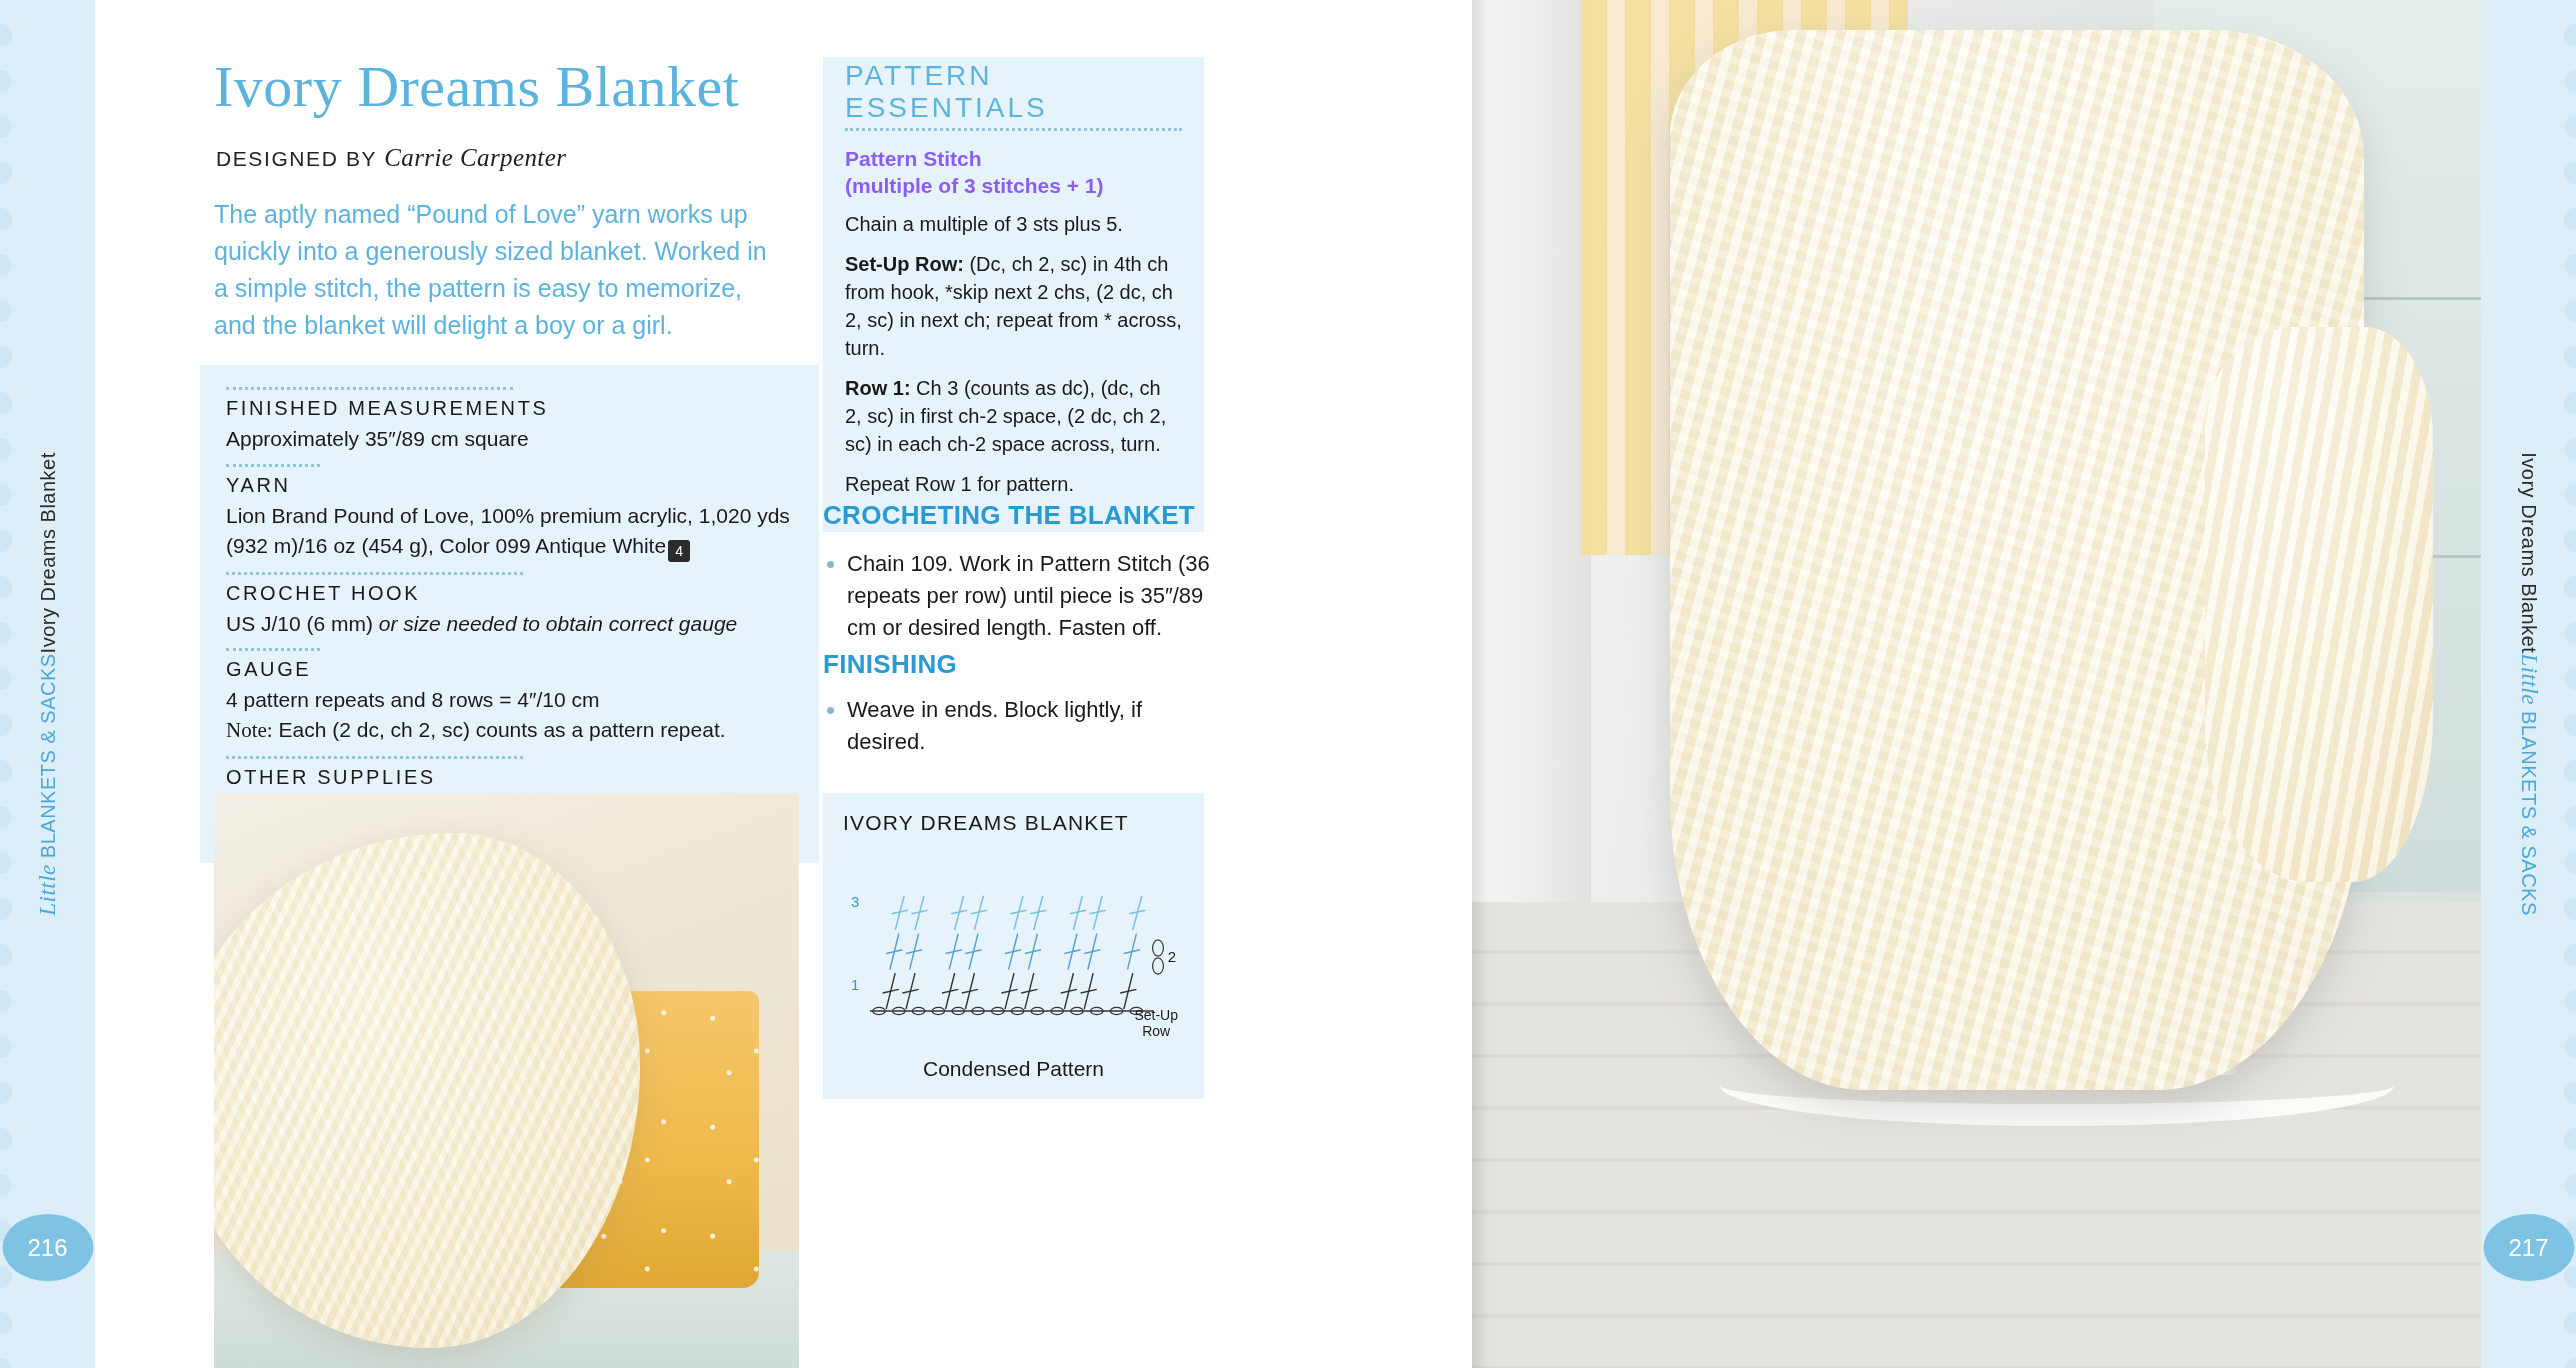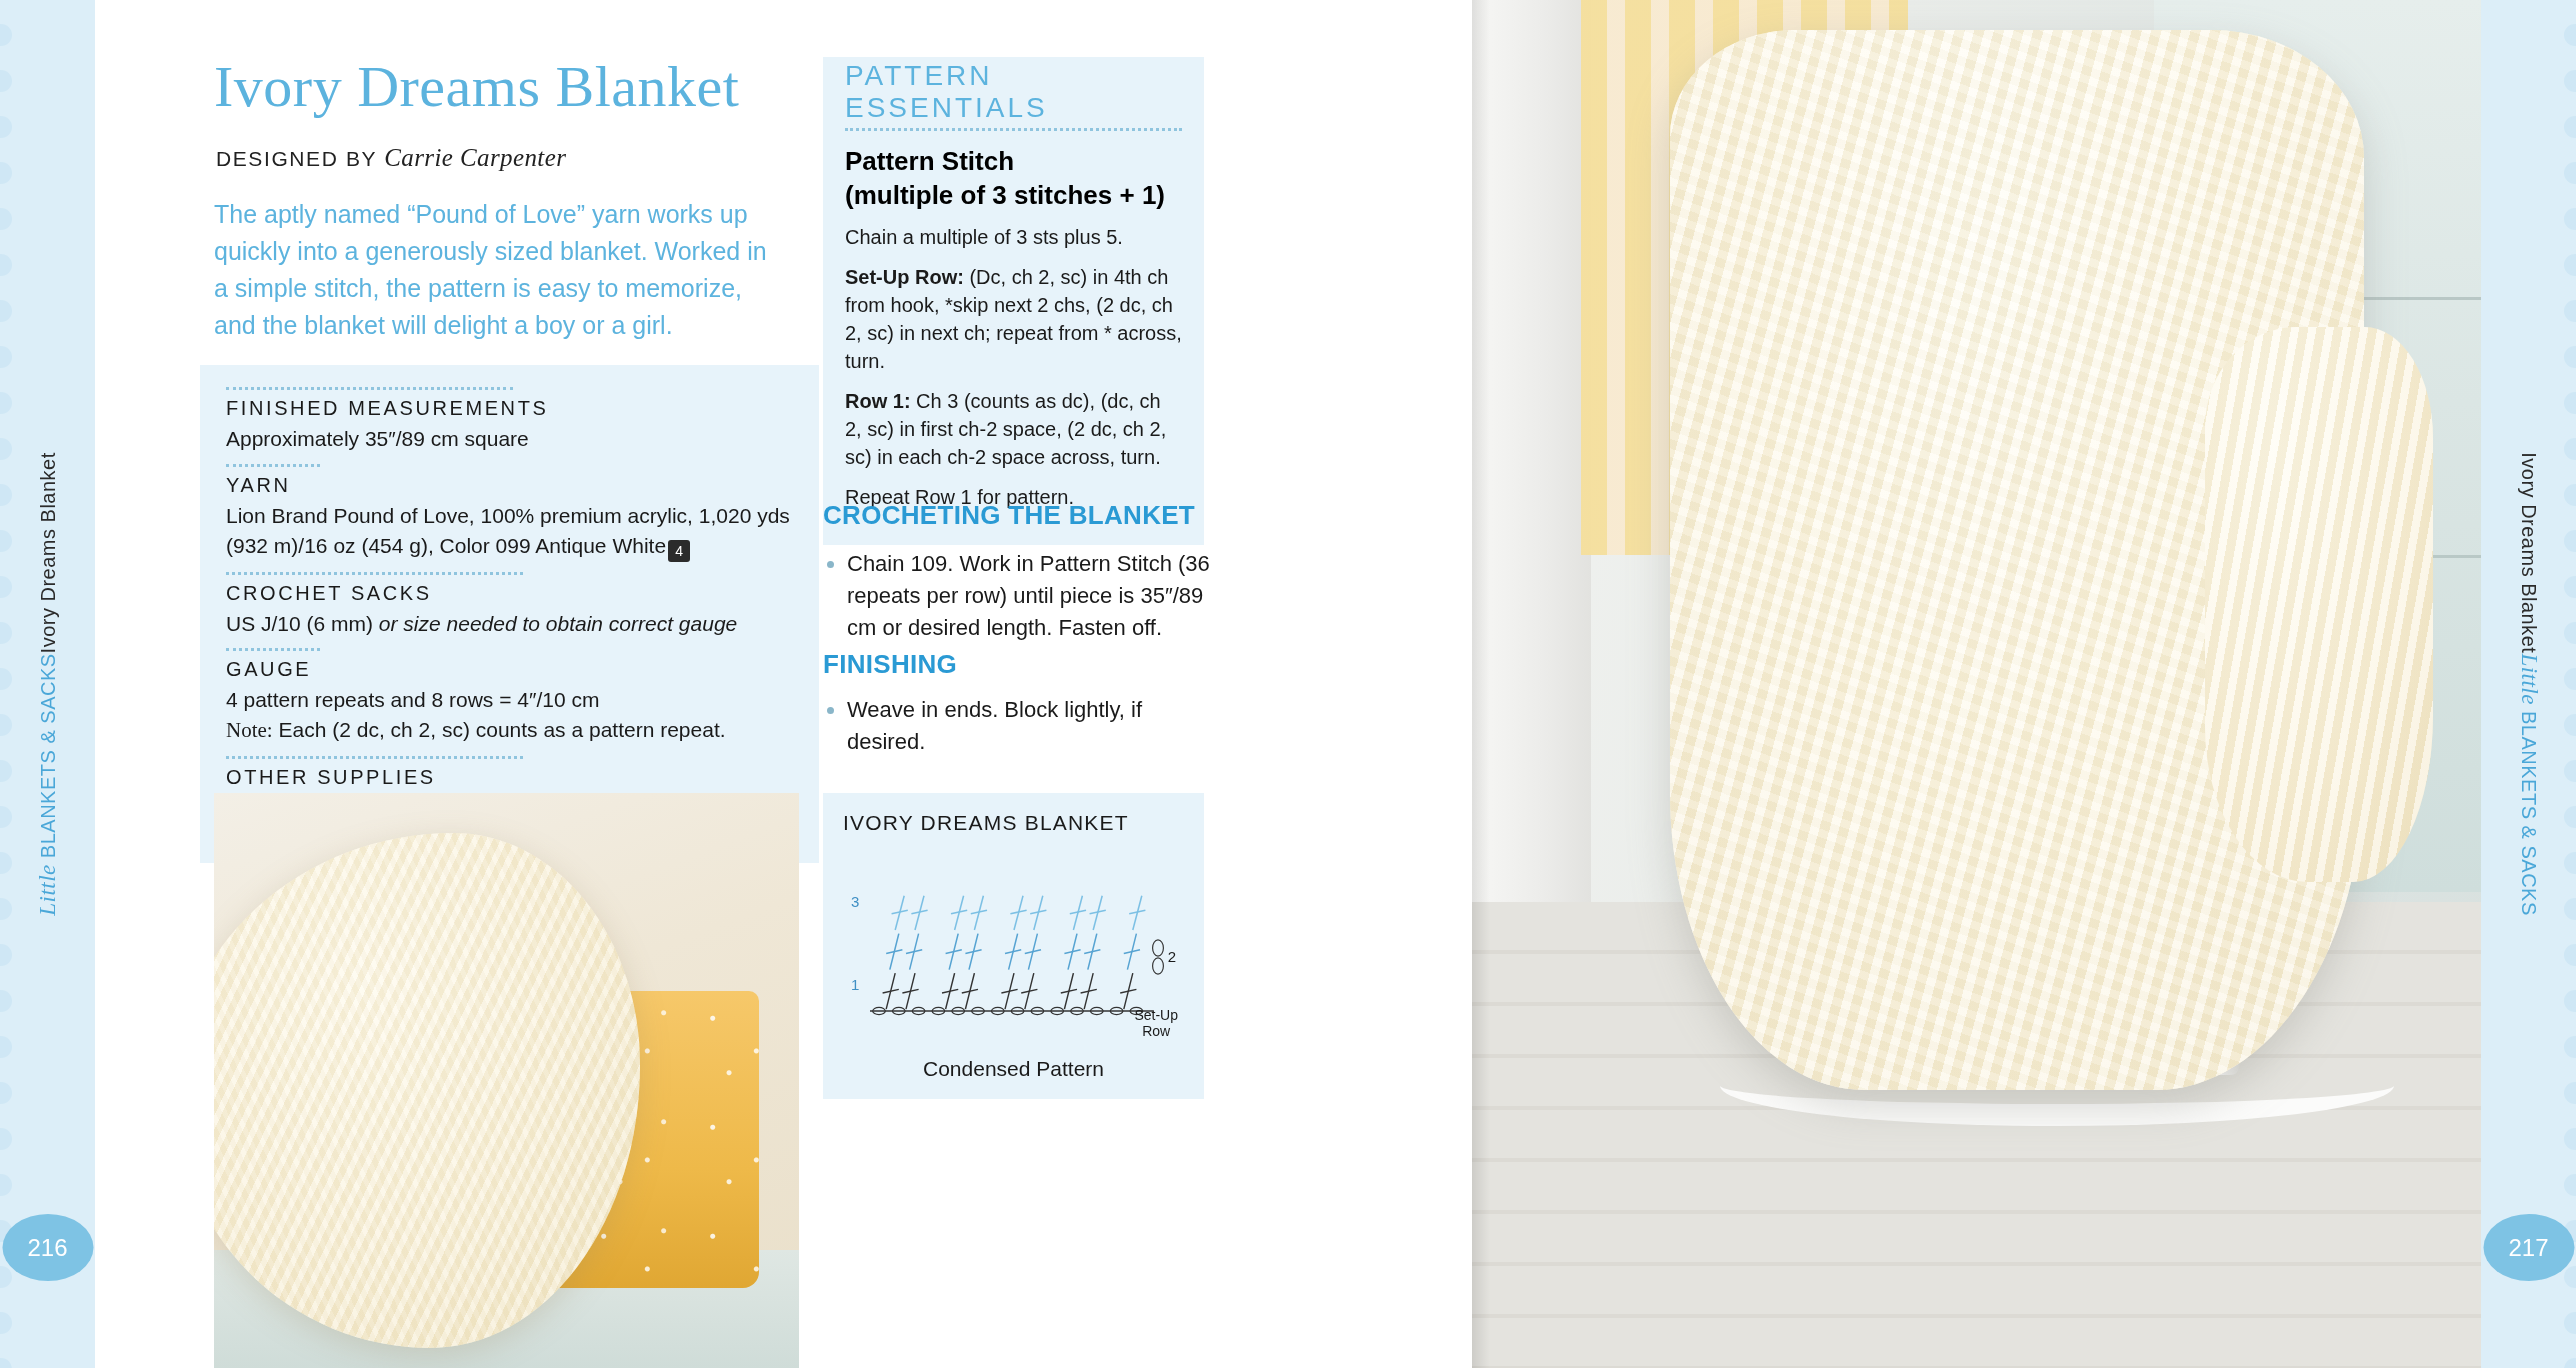--- a/index.html
+++ b/index.html
@@ -193,22 +193,22 @@
     font-size: 28px;
     letter-spacing: 3px;
     color: #5cb3de;
     font-weight: normal;
   }
   .essentials .rule {
     border-top: 3px dotted #8fc4de;
     margin-bottom: 14px;
   }
   .essentials .sub {
-    color: #000000;
-    font-size: 26px;
+    color: #8b5cf6;
+    font-size: 21px;
     font-weight: bold;
     line-height: 1.3;
     margin-bottom: 10px;
   }
   .essentials p {
     margin: 0 0 12px 0;
     font-size: 20px;
     line-height: 1.4;
     color: #1a1a1a;
   }
@@ -553,21 +553,21 @@
       <div class="spec-head">FINISHED MEASUREMENTS</div>
       <div class="spec-body">Approximately 35″/89 cm square</div>
 
       <div class="dotline short"></div>
       <div class="spec-head">YARN</div>
       <div class="spec-body">
         <span>Lion Brand Pound of Love, 100% premium acrylic, 1,020 yds (932 m)/16 oz (454 g), Color 099 Antique White</span><span class="yarn-badge">4</span>
       </div>
 
       <div class="dotline med"></div>
-      <div class="spec-head">CROCHET SACKS</div>
+      <div class="spec-head">CROCHET HOOK</div>
       <div class="spec-body">
         <span>US J/10 (6 mm) </span><em>or size needed to obtain correct gauge</em>
       </div>
 
       <div class="dotline short"></div>
       <div class="spec-head">GAUGE</div>
       <div class="spec-body">
         <span>4 pattern repeats and 8 rows = 4″/10 cm</span><br>
         <span class="note-italic">Note:</span><span> Each (2 dc, ch 2, sc) counts as a pattern repeat.</span>
       </div>

